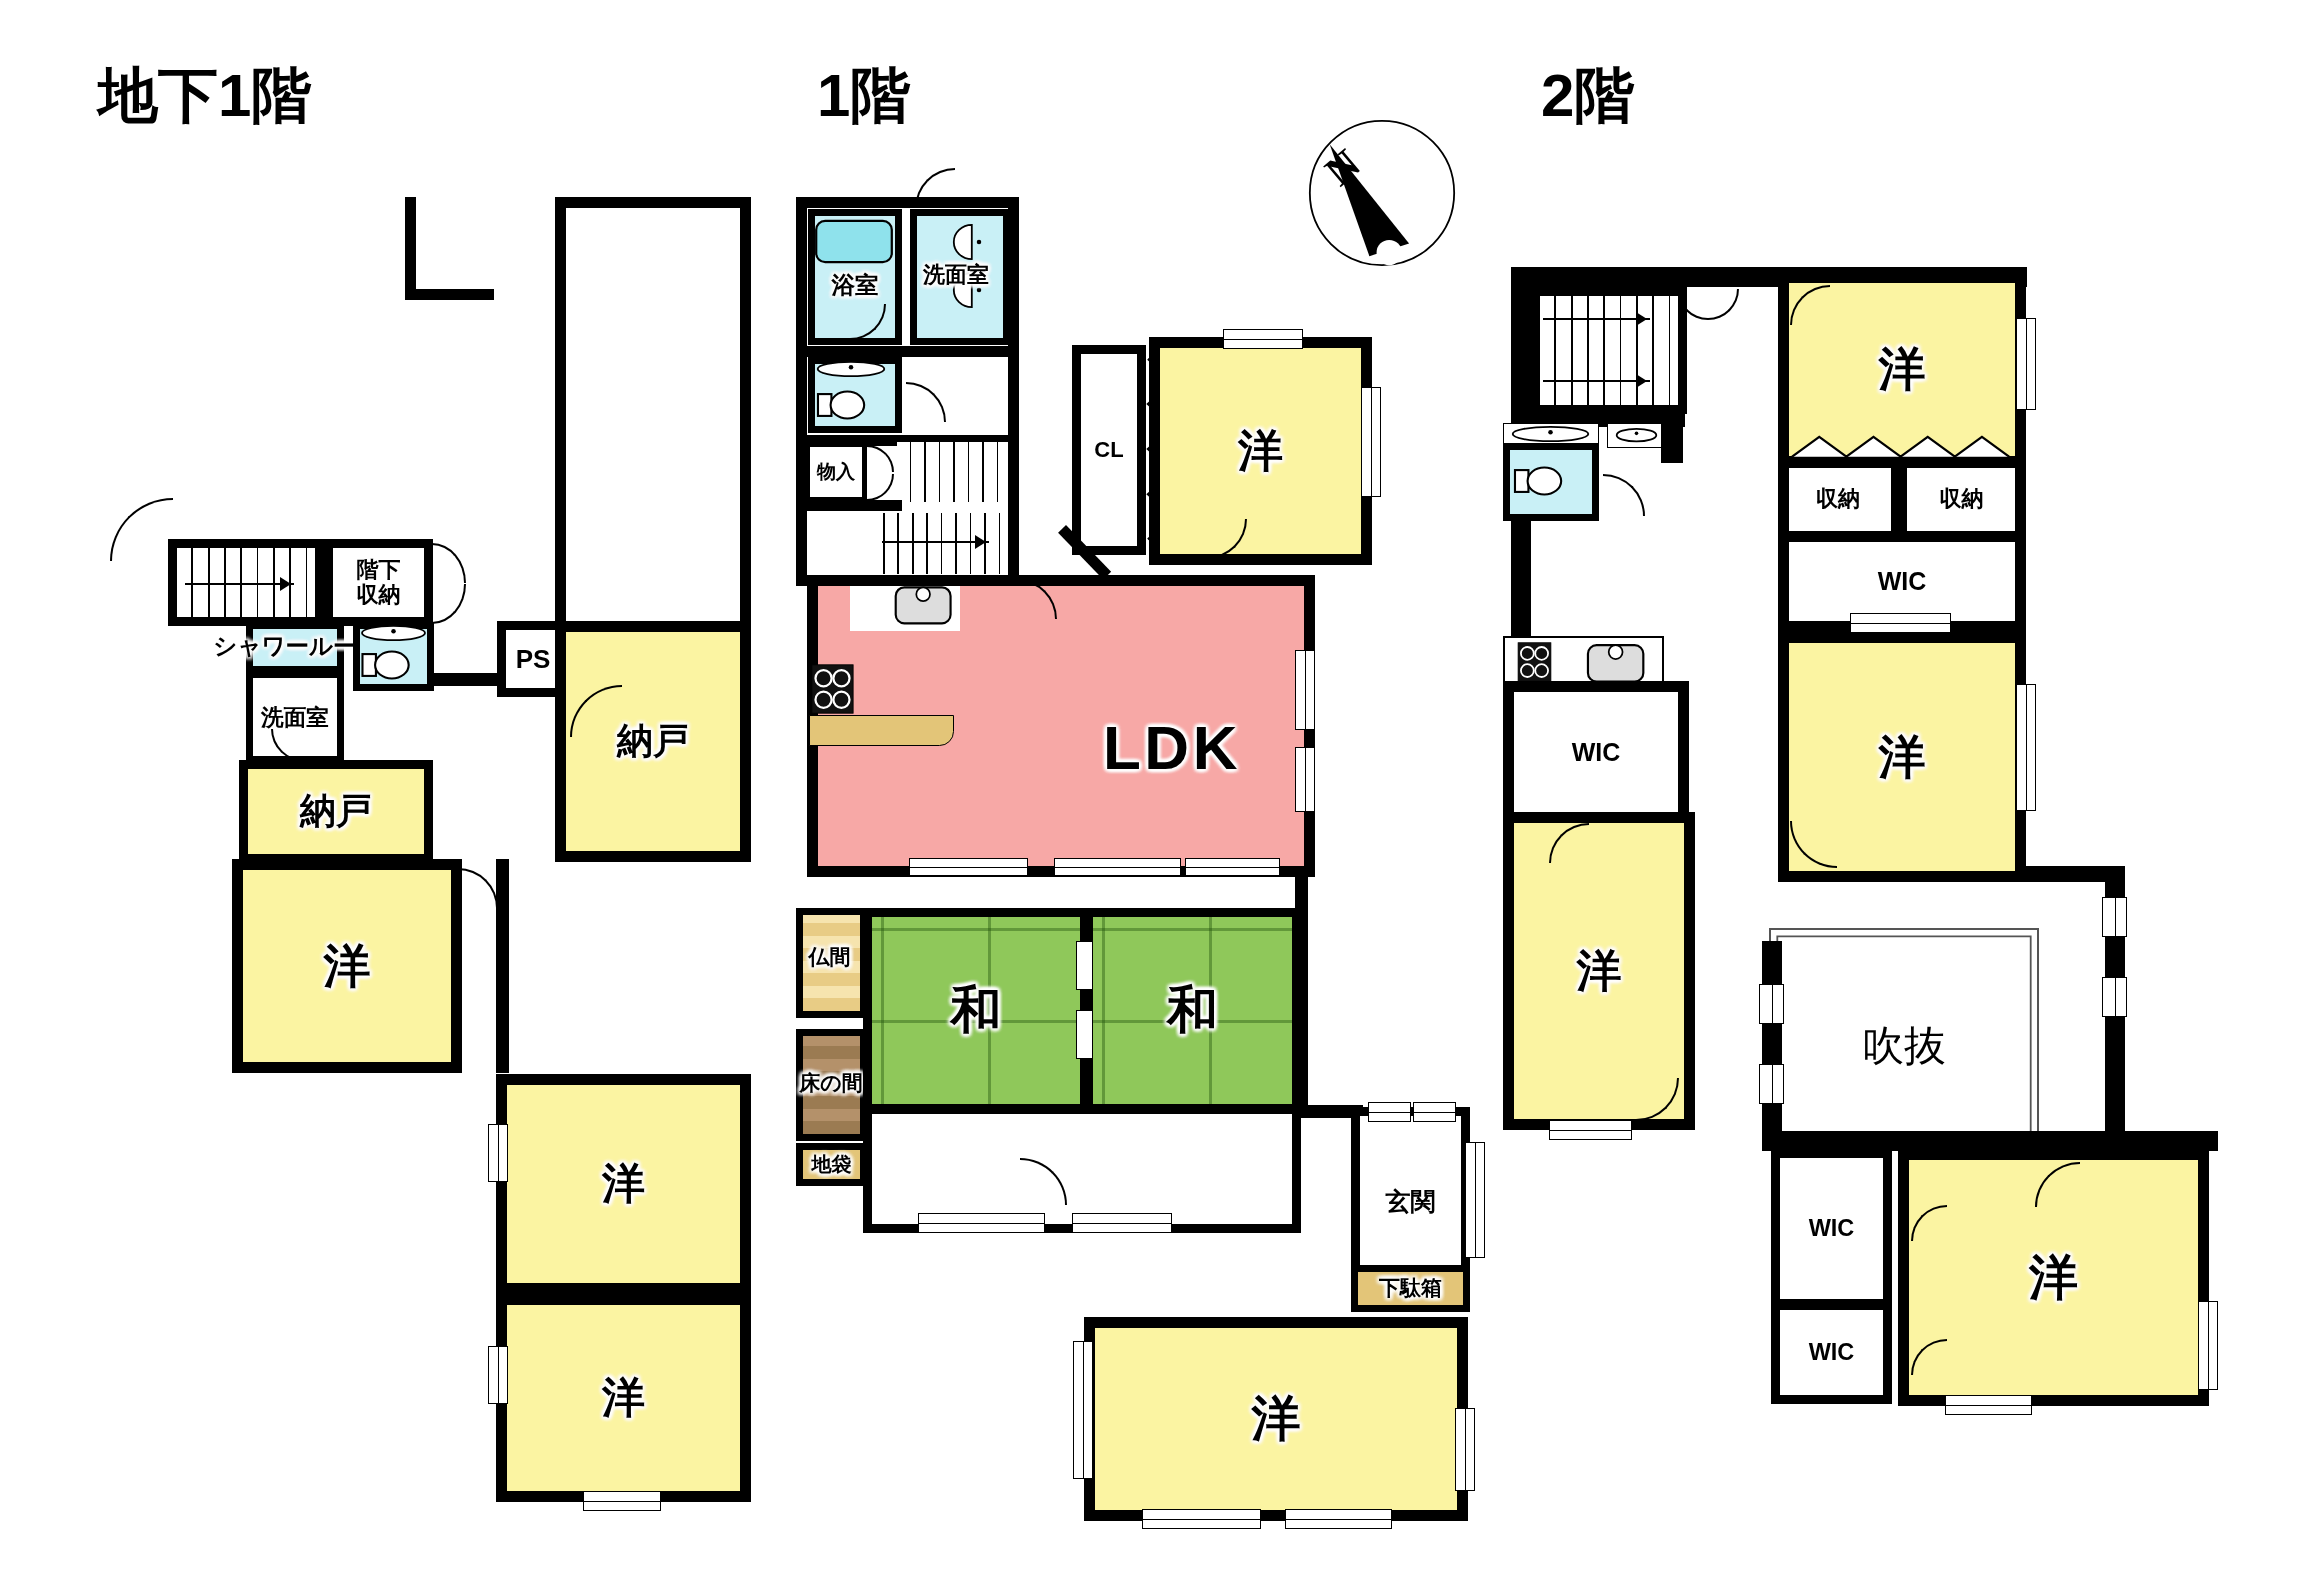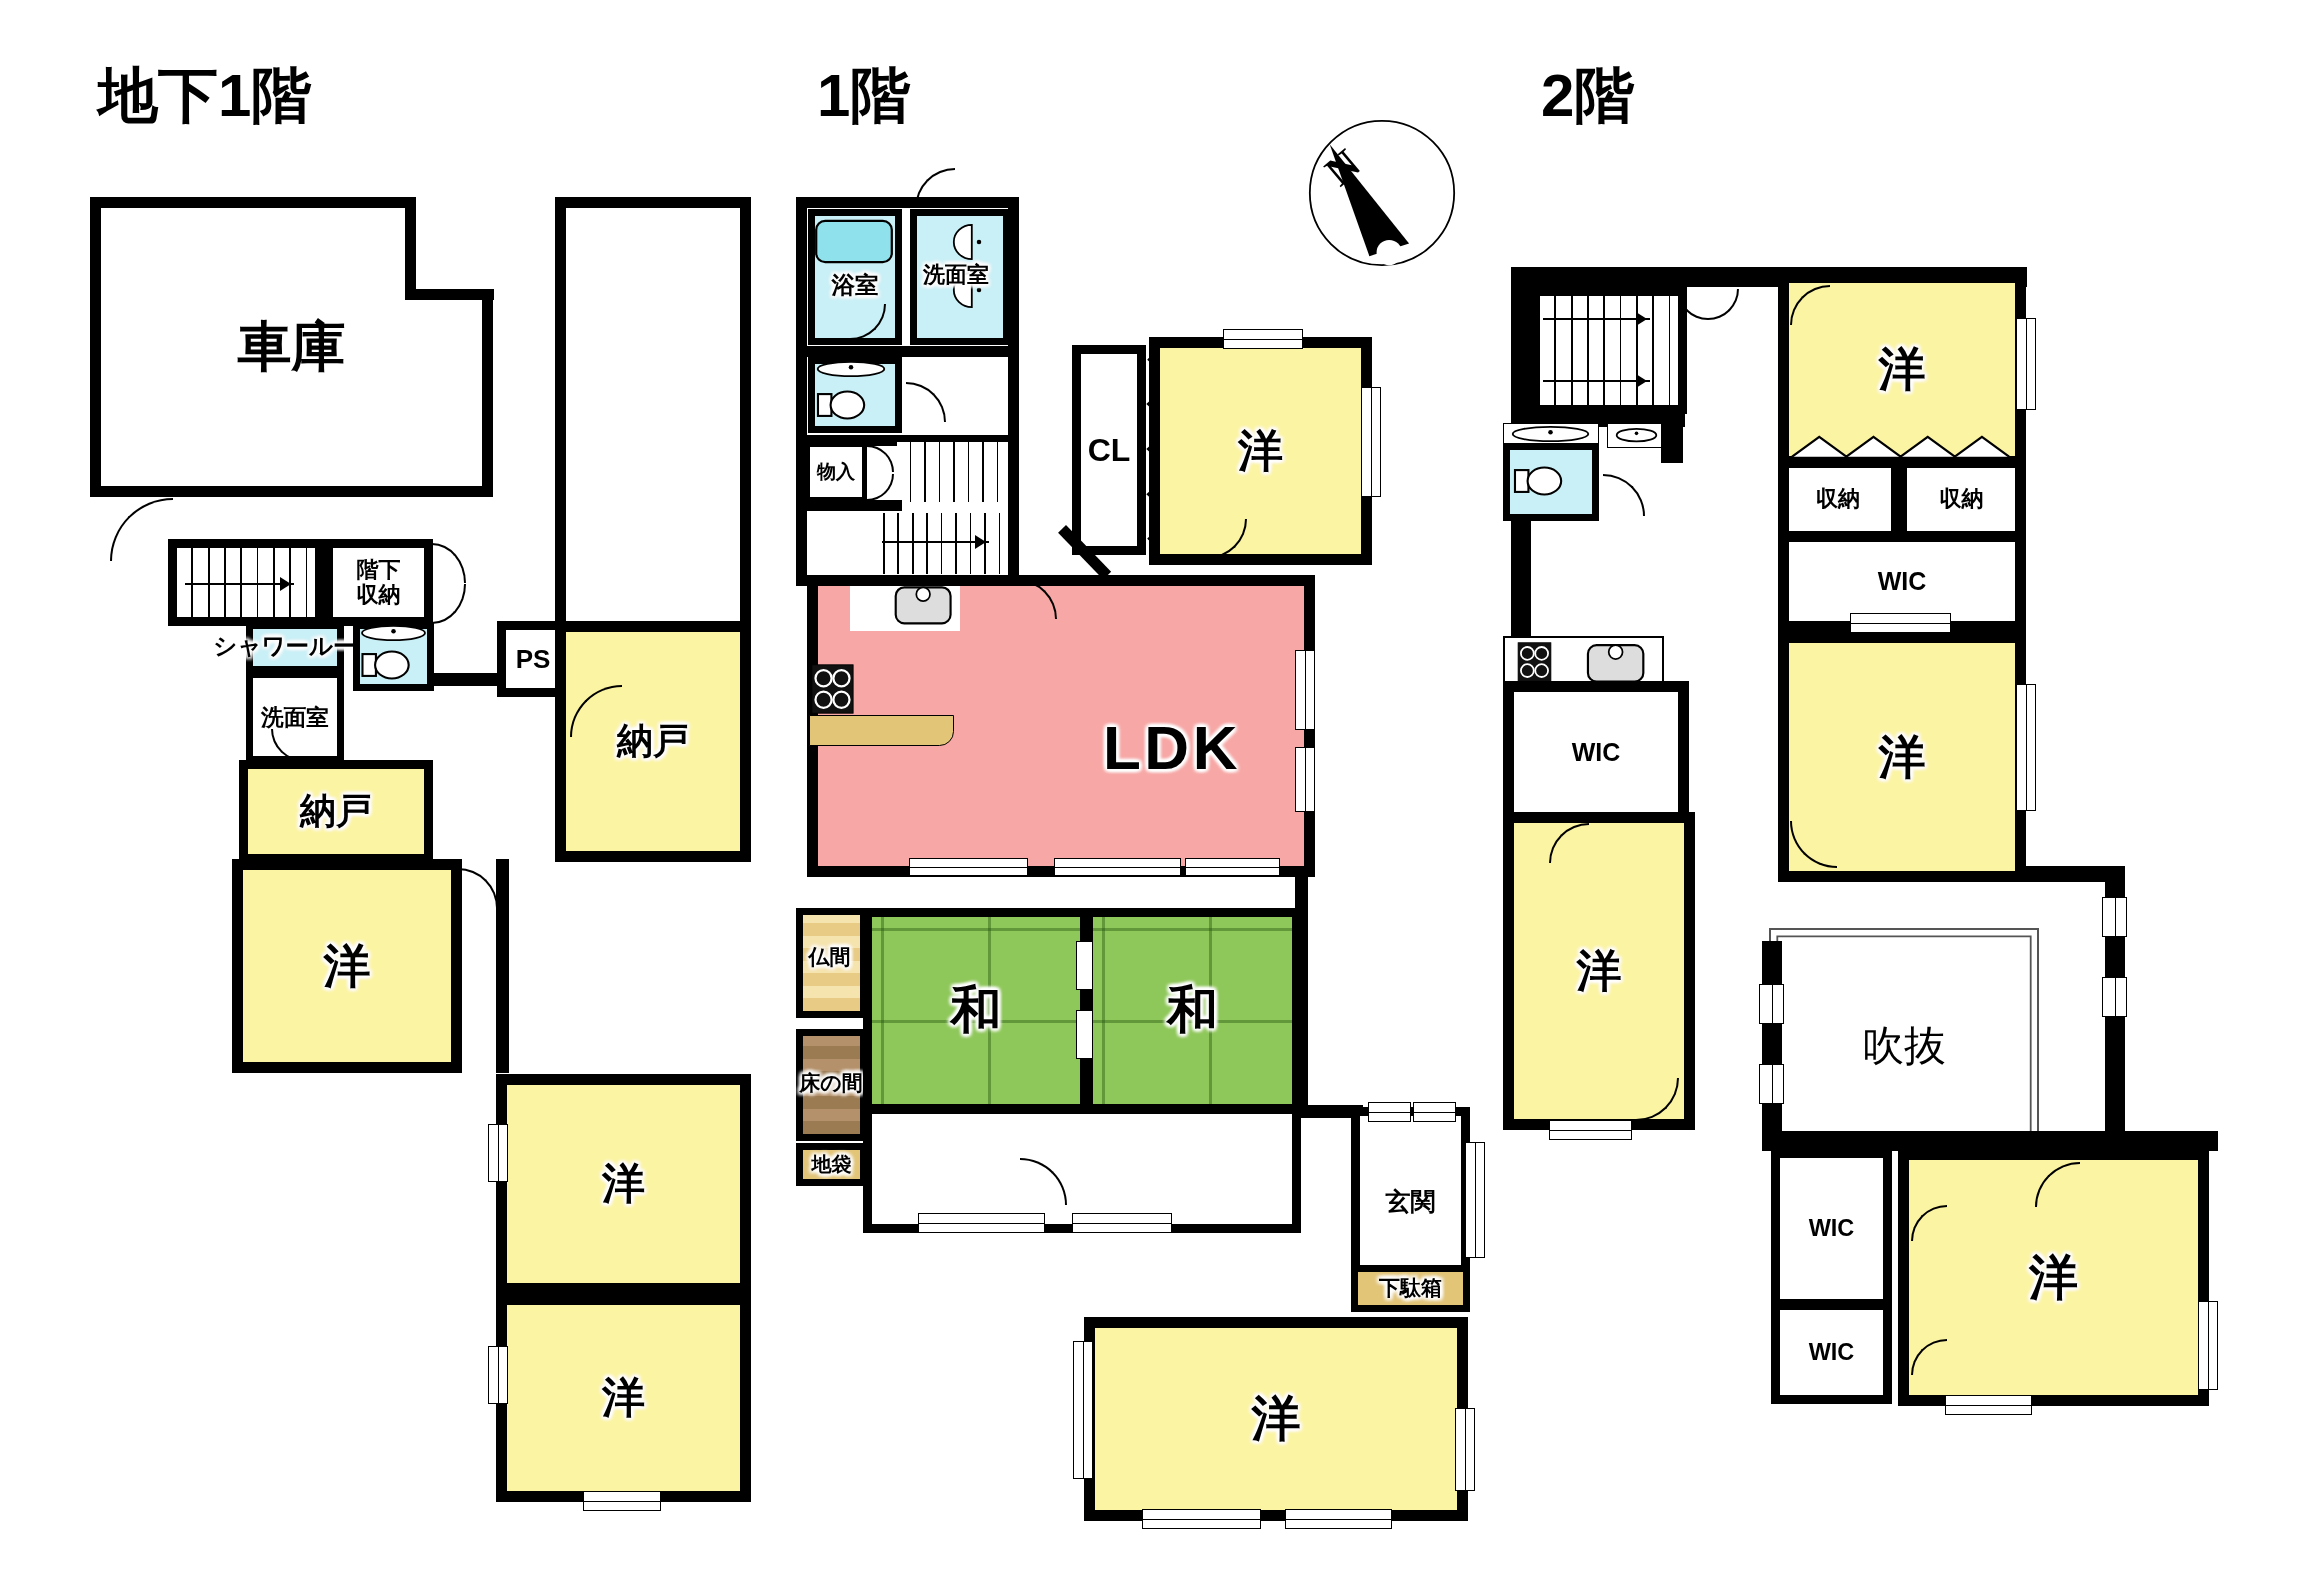--- a/index.html
+++ b/index.html
@@ -40,23 +40,20 @@
   .title{position:absolute;font-weight:bold;color:#000}
   svg{position:absolute;overflow:visible}
 </style>
 </head>
 <body>
 
 <div id="canvas">
 
   <div class="title" style="left:98px;top:56px;font-size:60px">地下1階</div>
 
-  <div class="room" style="left:90px;top:197px;width:403px;height:300px">
-    <span class="fill" style="font-size:54px">車庫</span>
-  </div>
   <div style="position:absolute;left:405px;top:197px;width:89px;height:103px;background:#fff;box-sizing:border-box;border-left:11px solid #000;border-bottom:11px solid #000"></div>
 
   <div class="room" style="left:555px;top:197px;width:196px;height:438px"></div>
 
   <div class="door d-tl" style="left:110px;top:498px;width:63px;height:63px"></div>
 
   <div class="stairs" style="left:168px;top:539px;width:156px;height:87px"></div>
   <div class="arrow" style="left:185px;top:583px;width:109px"></div>
 
   <div class="room b10" style="left:324px;top:539px;width:109px;height:87px">
@@ -155,21 +152,21 @@
     <span class="fill" style="font-size:19px">物入</span>
   </div>
   <div class="door d-tr" style="left:867px;top:445px;width:27px;height:27px"></div>
   <div class="door d-br" style="left:867px;top:474px;width:27px;height:27px"></div>
   <div style="position:absolute;left:897px;top:442px;width:111px;height:60px;background:repeating-linear-gradient(90deg,#fff 0 12.7px,#000 12.7px 14.5px)"></div>
   <div class="wall" style="left:801px;top:500px;width:101px;height:11px"></div>
   <div style="position:absolute;left:870px;top:513px;width:138px;height:61px;background:repeating-linear-gradient(90deg,#fff 0 12.7px,#000 12.7px 14.5px)"></div>
   <div class="arrow" style="left:882px;top:541px;width:107px"></div>
 
   <div class="room b10" style="left:1072px;top:345px;width:74px;height:210px">
-    <span class="fill" style="font-size:32px">CL</span>
+    <span class="fill" style="font-size:22px">CL</span>
   </div>
   <svg style="left:1146px;top:357px" width="31" height="185" viewBox="0 0 34 205">
       <path d="M2 2 L30 27 L2 52 L30 77 L2 102 L30 127 L2 152 L30 177 L2 202" fill="none" stroke="#000" stroke-width="2.5"></path>
     </svg>
   <div class="wall" style="left:1066px;top:525px;width:65px;height:11px;transform:rotate(46deg);transform-origin:left top"></div>
 
   <div class="room yellow" style="left:1149px;top:337px;width:223px;height:228px">
     <span class="fill halo" style="font-size:45px">洋</span>
   </div>
   <div class="win" style="left:1223px;top:329px;width:80px;height:20px"></div>

